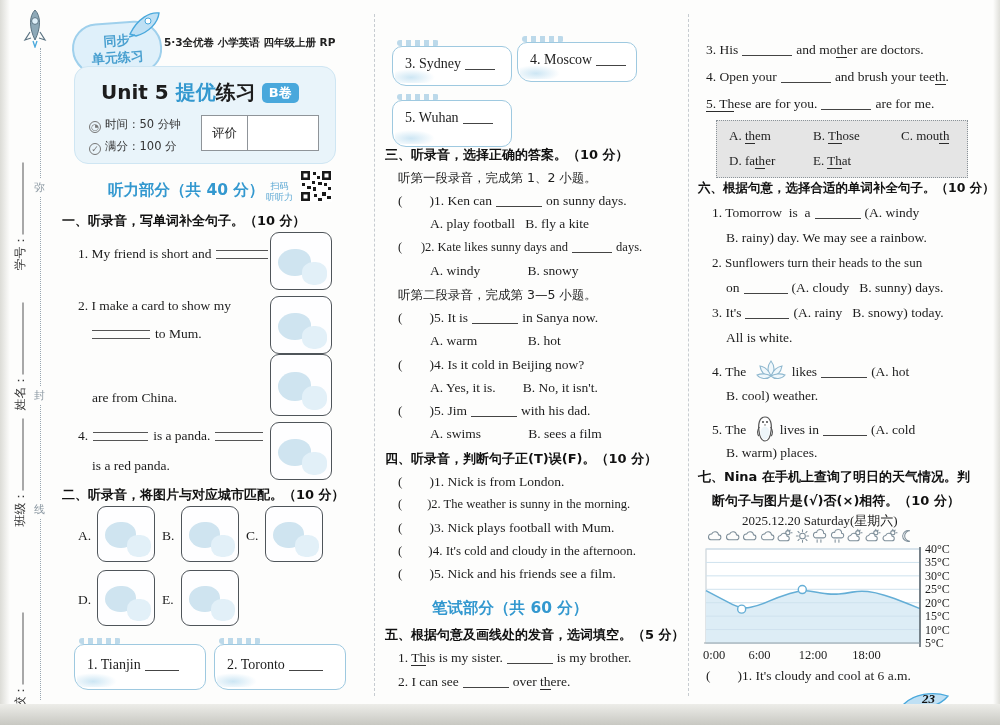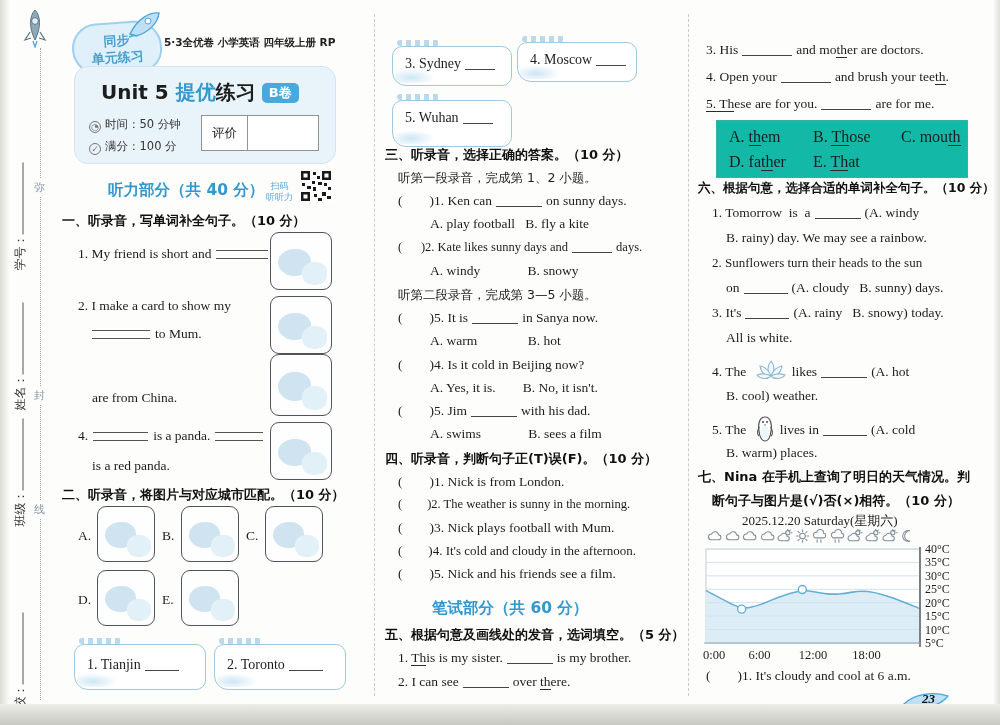--- a/index.html
+++ b/index.html
@@ -30,21 +30,21 @@
   .titlecard { position:absolute; background:#e9f4fa; border:1px solid #cfe6f3; border-radius:14px; }
   .paperbadge { display:inline-block; background:#49a8dc; color:#fff; font-weight:bold; font-size:13px;
      padding:1px 7px; border-radius:5px; margin-left:6px; vertical-align:2px; }
   .evalbox { position:absolute; background:#fff; border:1px solid #8f9499; display:flex; }
   .evalbox .c1 { width:46px; border-right:1px solid #8f9499; display:flex; align-items:center; justify-content:center; font-size:12.5px; }
   .metaline { position:absolute; font-size:11.5px; color:#333; }
   .metaline .mi { display:inline-block; width:12px; height:12px; border:1px solid #777; border-radius:50%;
      font-size:9px; line-height:11px; text-align:center; color:#777; margin-right:4px; vertical-align:-2px; }
   .qrcap { position:absolute; font-size:9px; color:#5aa7d3; line-height:11px; text-align:center; }
   .cloudbadge { position:absolute; background:#dff0fa; border:2px solid #9fd0ec; border-radius:28px 30px 26px 30px; transform:rotate(-4deg); text-align:center; color:#4aa0d0; font-weight:bold; }
-  .optsbox { position:absolute; border:1.2px dotted #8a9298; background:#14b8a6; font-size:16px; }
+  .optsbox { position:absolute; border:1.2px dotted #8a9298; background:#e5e5e5; font-size:13px; }
   .vfield { position:absolute; transform:rotate(-90deg); font-size:12px; color:#333; white-space:nowrap; }
   .vfield .ln { display:inline-block; width:72px; border-bottom:1px solid #555; height:10px; }
   .sealchar { position:absolute; left:34px; font-size:11px; color:#8b98a2; background:#fdfdfc; padding:2px 0; }
   .edge-b { position:absolute; left:0; bottom:0; width:1000px; height:21px; background:linear-gradient(#edede9,#c8c8c2); }
   .edge-l { position:absolute; left:0; top:0; width:10px; height:725px; background:linear-gradient(to right,#dcdcd7,rgba(255,255,255,0)); }
   .edge-r { position:absolute; right:0; top:0; width:7px; height:725px; background:linear-gradient(to left,#dfdfda,rgba(255,255,255,0)); }
   .iconrow { position:absolute; display:flex; justify-content:space-between; align-items:center; }
   .pagerocket { position:absolute;font-style:italic; }
   .pagerocket .num { position:absolute; left:24px; top:3px; font-size:13px; font-weight:bold; color:#111; }
 </style>

